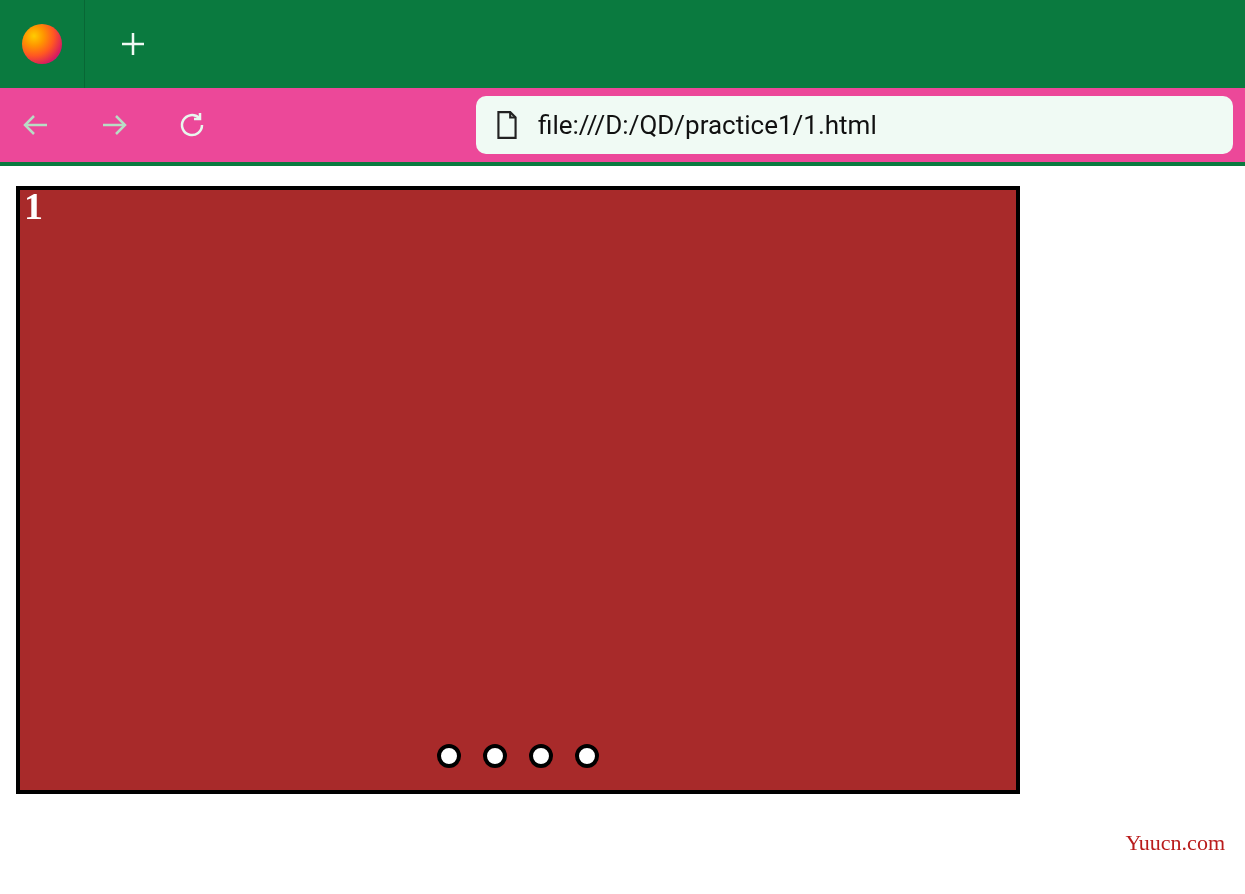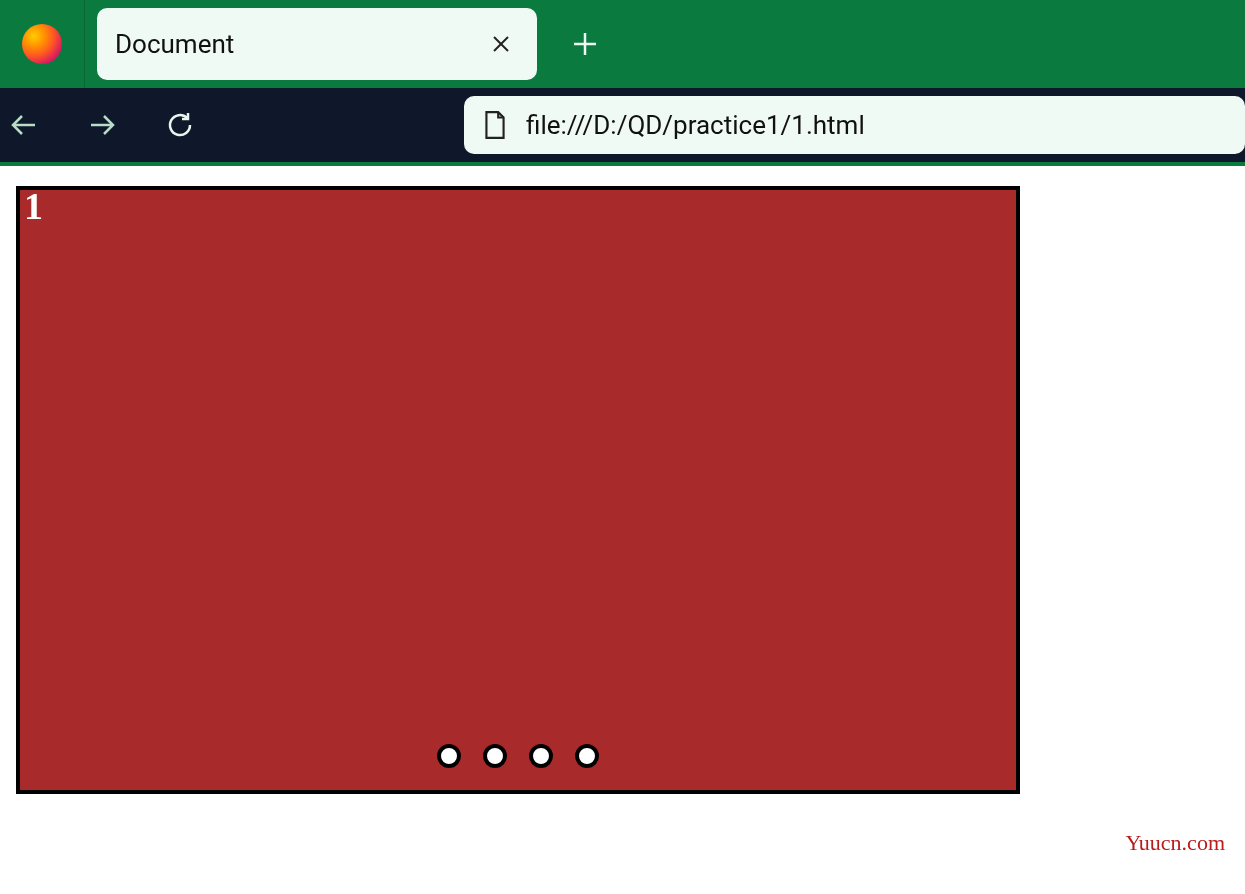--- a/index.html
+++ b/index.html
@@ -68,25 +68,25 @@
       width: 40px;
       height: 40px;
       display: flex;
       align-items: center;
       justify-content: center;
       cursor: pointer;
     }
     .new-tab svg { width: 26px; height: 26px; stroke: #f0faf4; stroke-width: 2.5; }
 
     .toolbar {
-      background: #0f172a;
+      background: #ec4899;
       height: 78px;
       display: flex;
       align-items: center;
-      padding: 0 0;
+      padding: 0 12px;
       gap: 30px;
       border-bottom: 4px solid #0a7a3f;
     }
     .nav-btn {
       width: 48px;
       height: 48px;
       display: flex;
       align-items: center;
       justify-content: center;
       cursor: pointer;
@@ -157,29 +157,20 @@
       font-size: 22px;
       font-family: "Times New Roman", Times, serif;
     }
   </style>
 </head>
 <body>
 
 <div class="chrome-top">
   <div class="firefox-logo"></div>
   <div class="tab-sep"></div>
-  <div class="tab">
-    <span class="tab-title">Document</span>
-    <span class="tab-close">
-      <svg viewBox="0 0 20 20">
-          <line x1="3" y1="3" x2="17" y2="17"></line>
-          <line x1="17" y1="3" x2="3" y2="17"></line>
-        </svg>
-    </span>
-  </div>
   <div class="new-tab">
     <svg viewBox="0 0 26 26">
         <line x1="13" y1="2" x2="13" y2="24"></line>
         <line x1="2" y1="13" x2="24" y2="13"></line>
       </svg>
   </div>
 </div>
 
 <div class="toolbar">
   <div class="nav-btn disabled">

